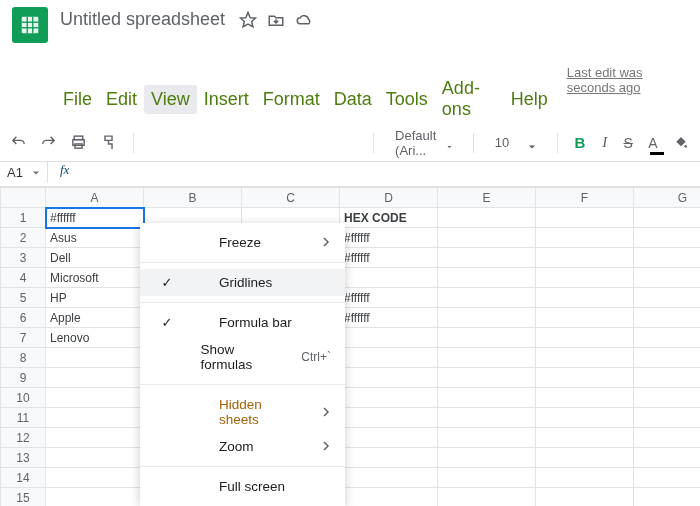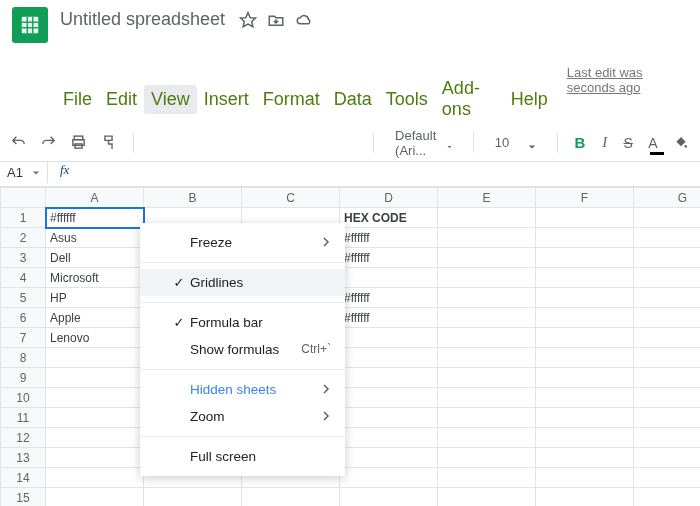--- a/index.html
+++ b/index.html
@@ -32,23 +32,23 @@
 .sheet { position: relative; }
 table.grid { border-collapse: collapse; table-layout: fixed; width: 720px; }
 table.grid th, table.grid td { border: 1px solid #e2e3e3; height: 20px; font-size: 12px; }
 table.grid th { background: #f8f9fa; color: #5f6368; font-weight: normal; }
 .rowhead { width: 45px; background: #f8f9fa; text-align: center; color: #5f6368; font-size: 11px; }
 .colhead { height: 23px; text-align: center; }
 .corner { width: 45px; background: #f8f9fa; }
 td.cell { padding: 0 4px; text-align: left; vertical-align: middle; }
 td.sel { outline: 2px solid #1a73e8; outline-offset: -1px; background: #fff; }
 .dropdown { position: absolute; top: 36px; left: 140px; width: 205px; background: #fff; box-shadow: 0 2px 10px rgba(0,0,0,0.2); padding: 6px 0; font-size: 13.5px; z-index: 50; }
-.dd-item { display: flex; align-items: flex-start; padding: 6px 14px 6px 28px; cursor: pointer; color: #202124; }
+.dd-item { display: flex; align-items: center; padding: 6px 14px 6px 16px; cursor: pointer; color: #202124; gap: 41px; }
 .dd-item.hover { background: #f1f3f4; }
-.dd-item.disabled { color: #3b82f6; }
+.dd-item.disabled { color: #a16207; }
 .dd-check { width: 22px; display: flex; justify-content: center; color: #202124; font-size: 13px; }
 .dd-label { flex: 1; }
 .dd-chev { width: 10px; color: #5f6368; }
 .dd-short { color: #5f6368; font-size: 12px; margin-left: 8px; }
 .dd-sep { height: 1px; background: #e8eaed; margin: 6px 0; }
 .chev svg, .dd-chev svg { width: 100%; height: 100%; }
 </style>
 </head>
 <body>
 

